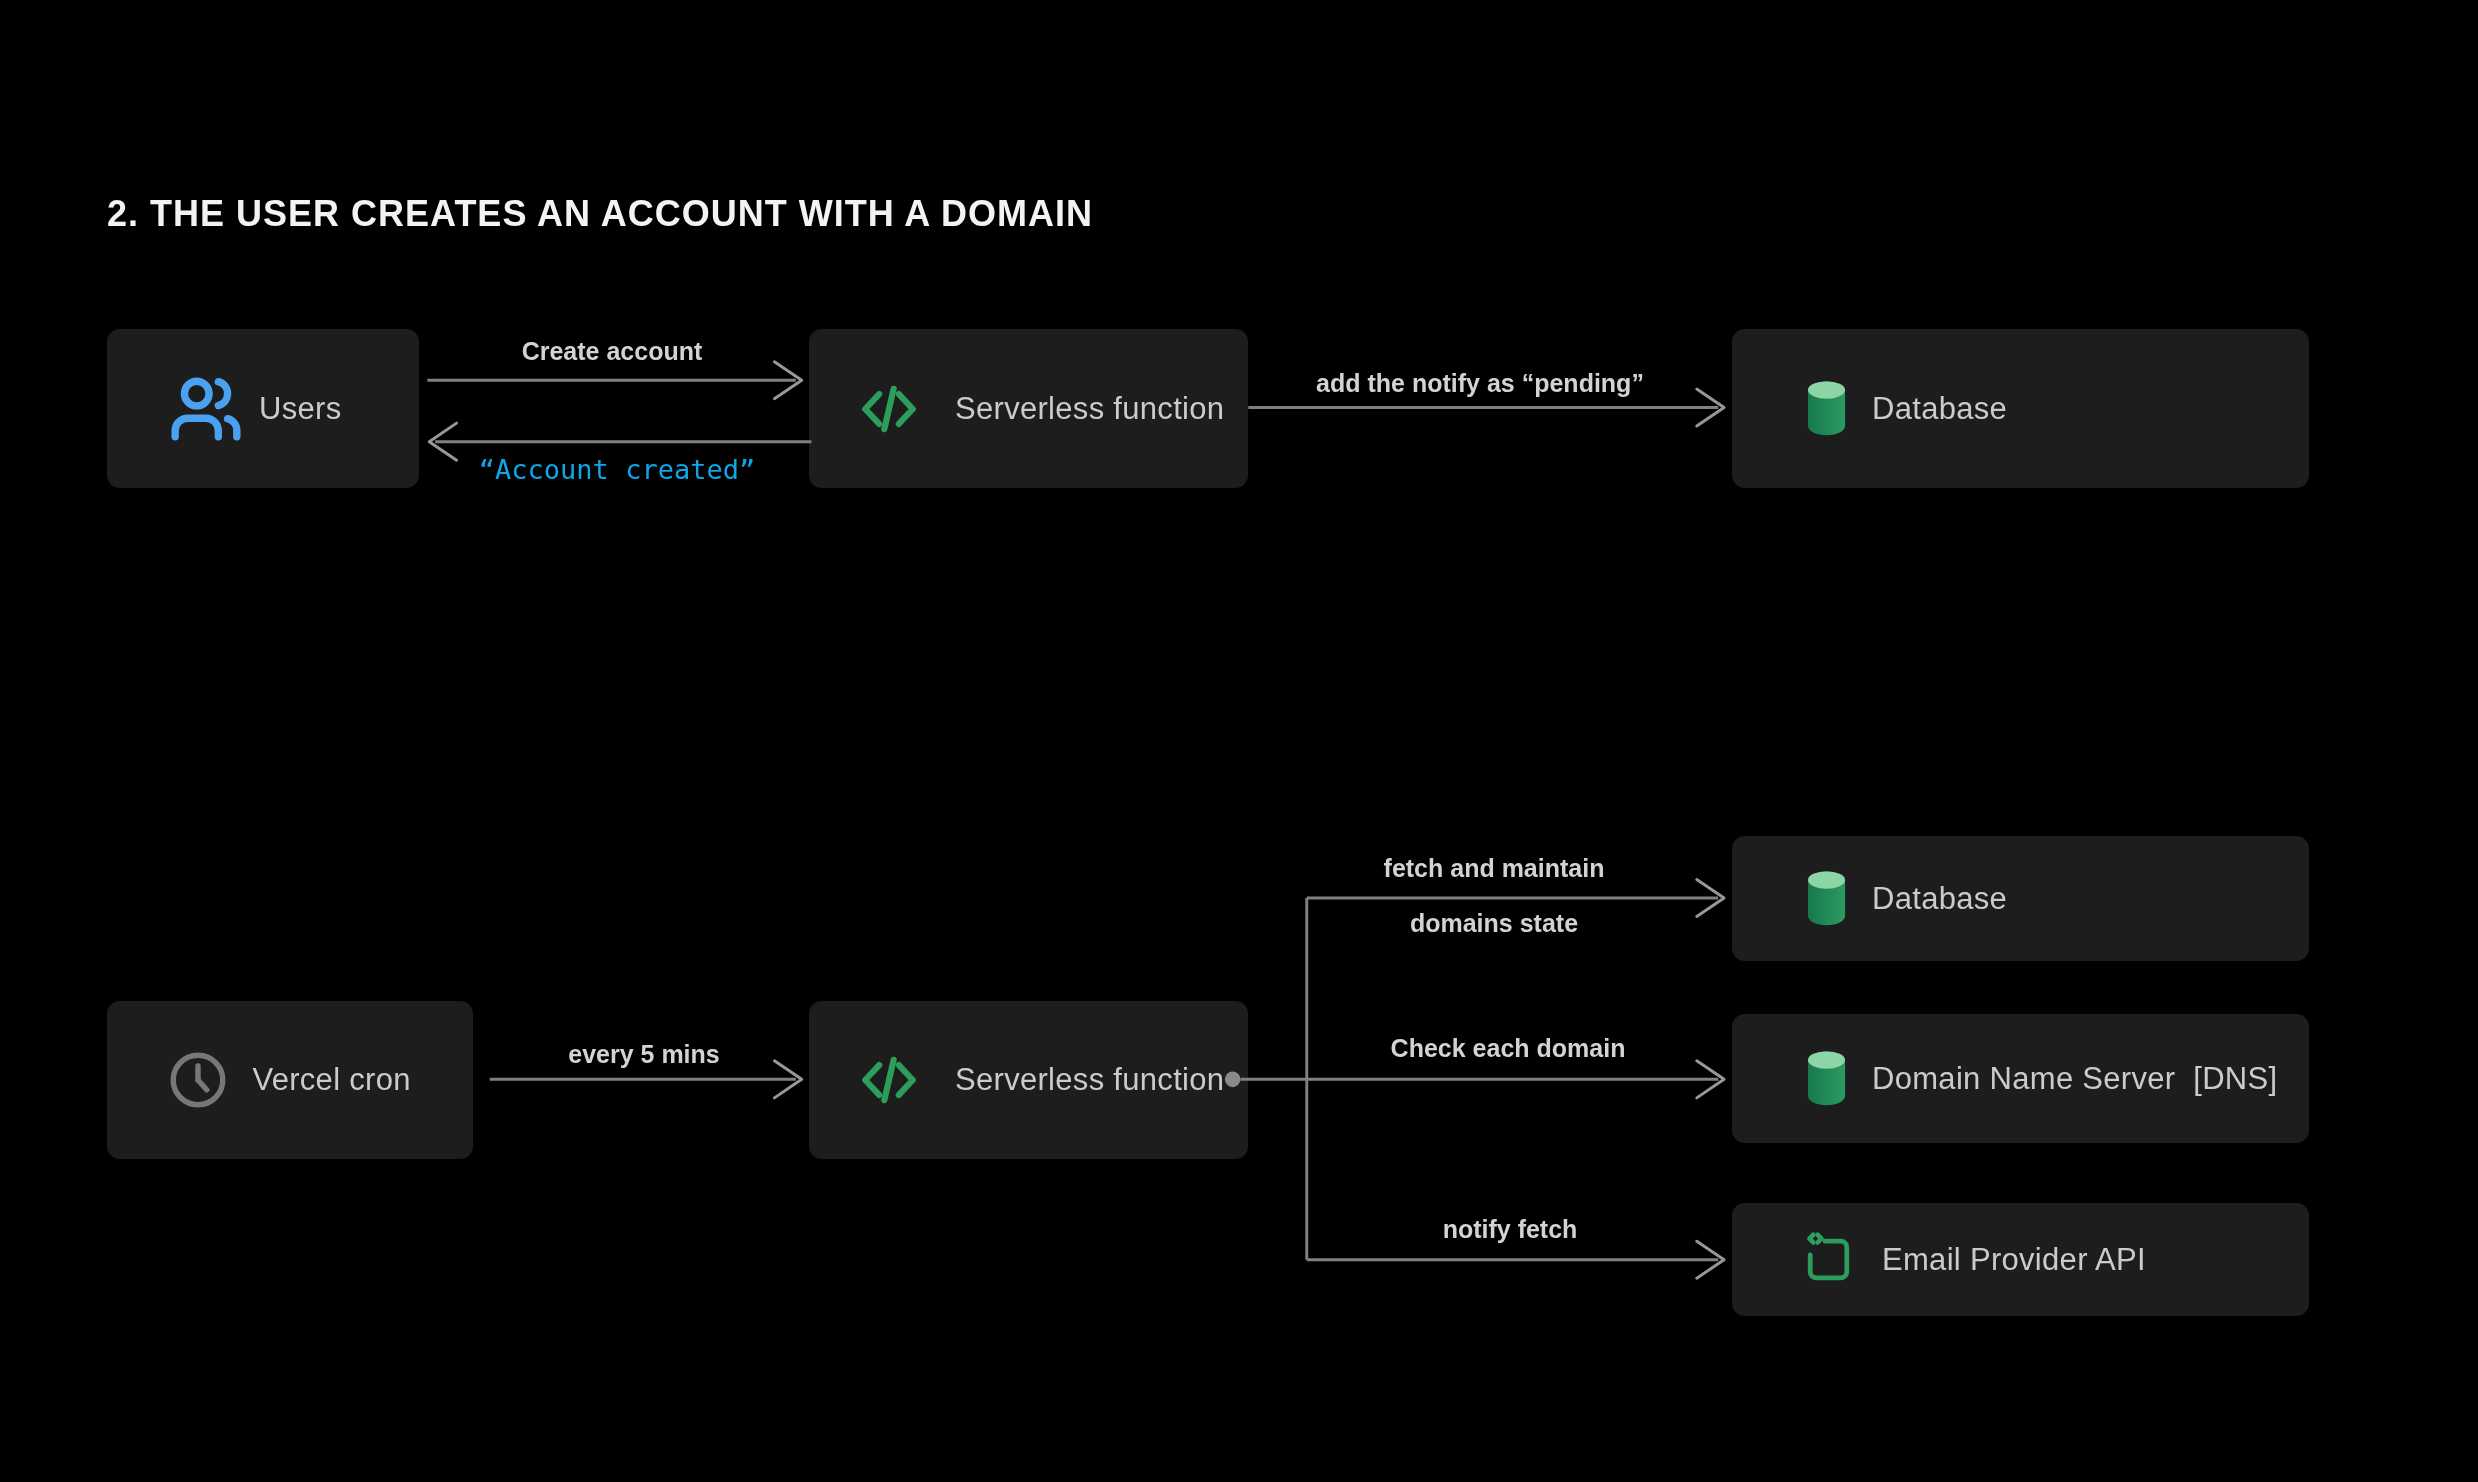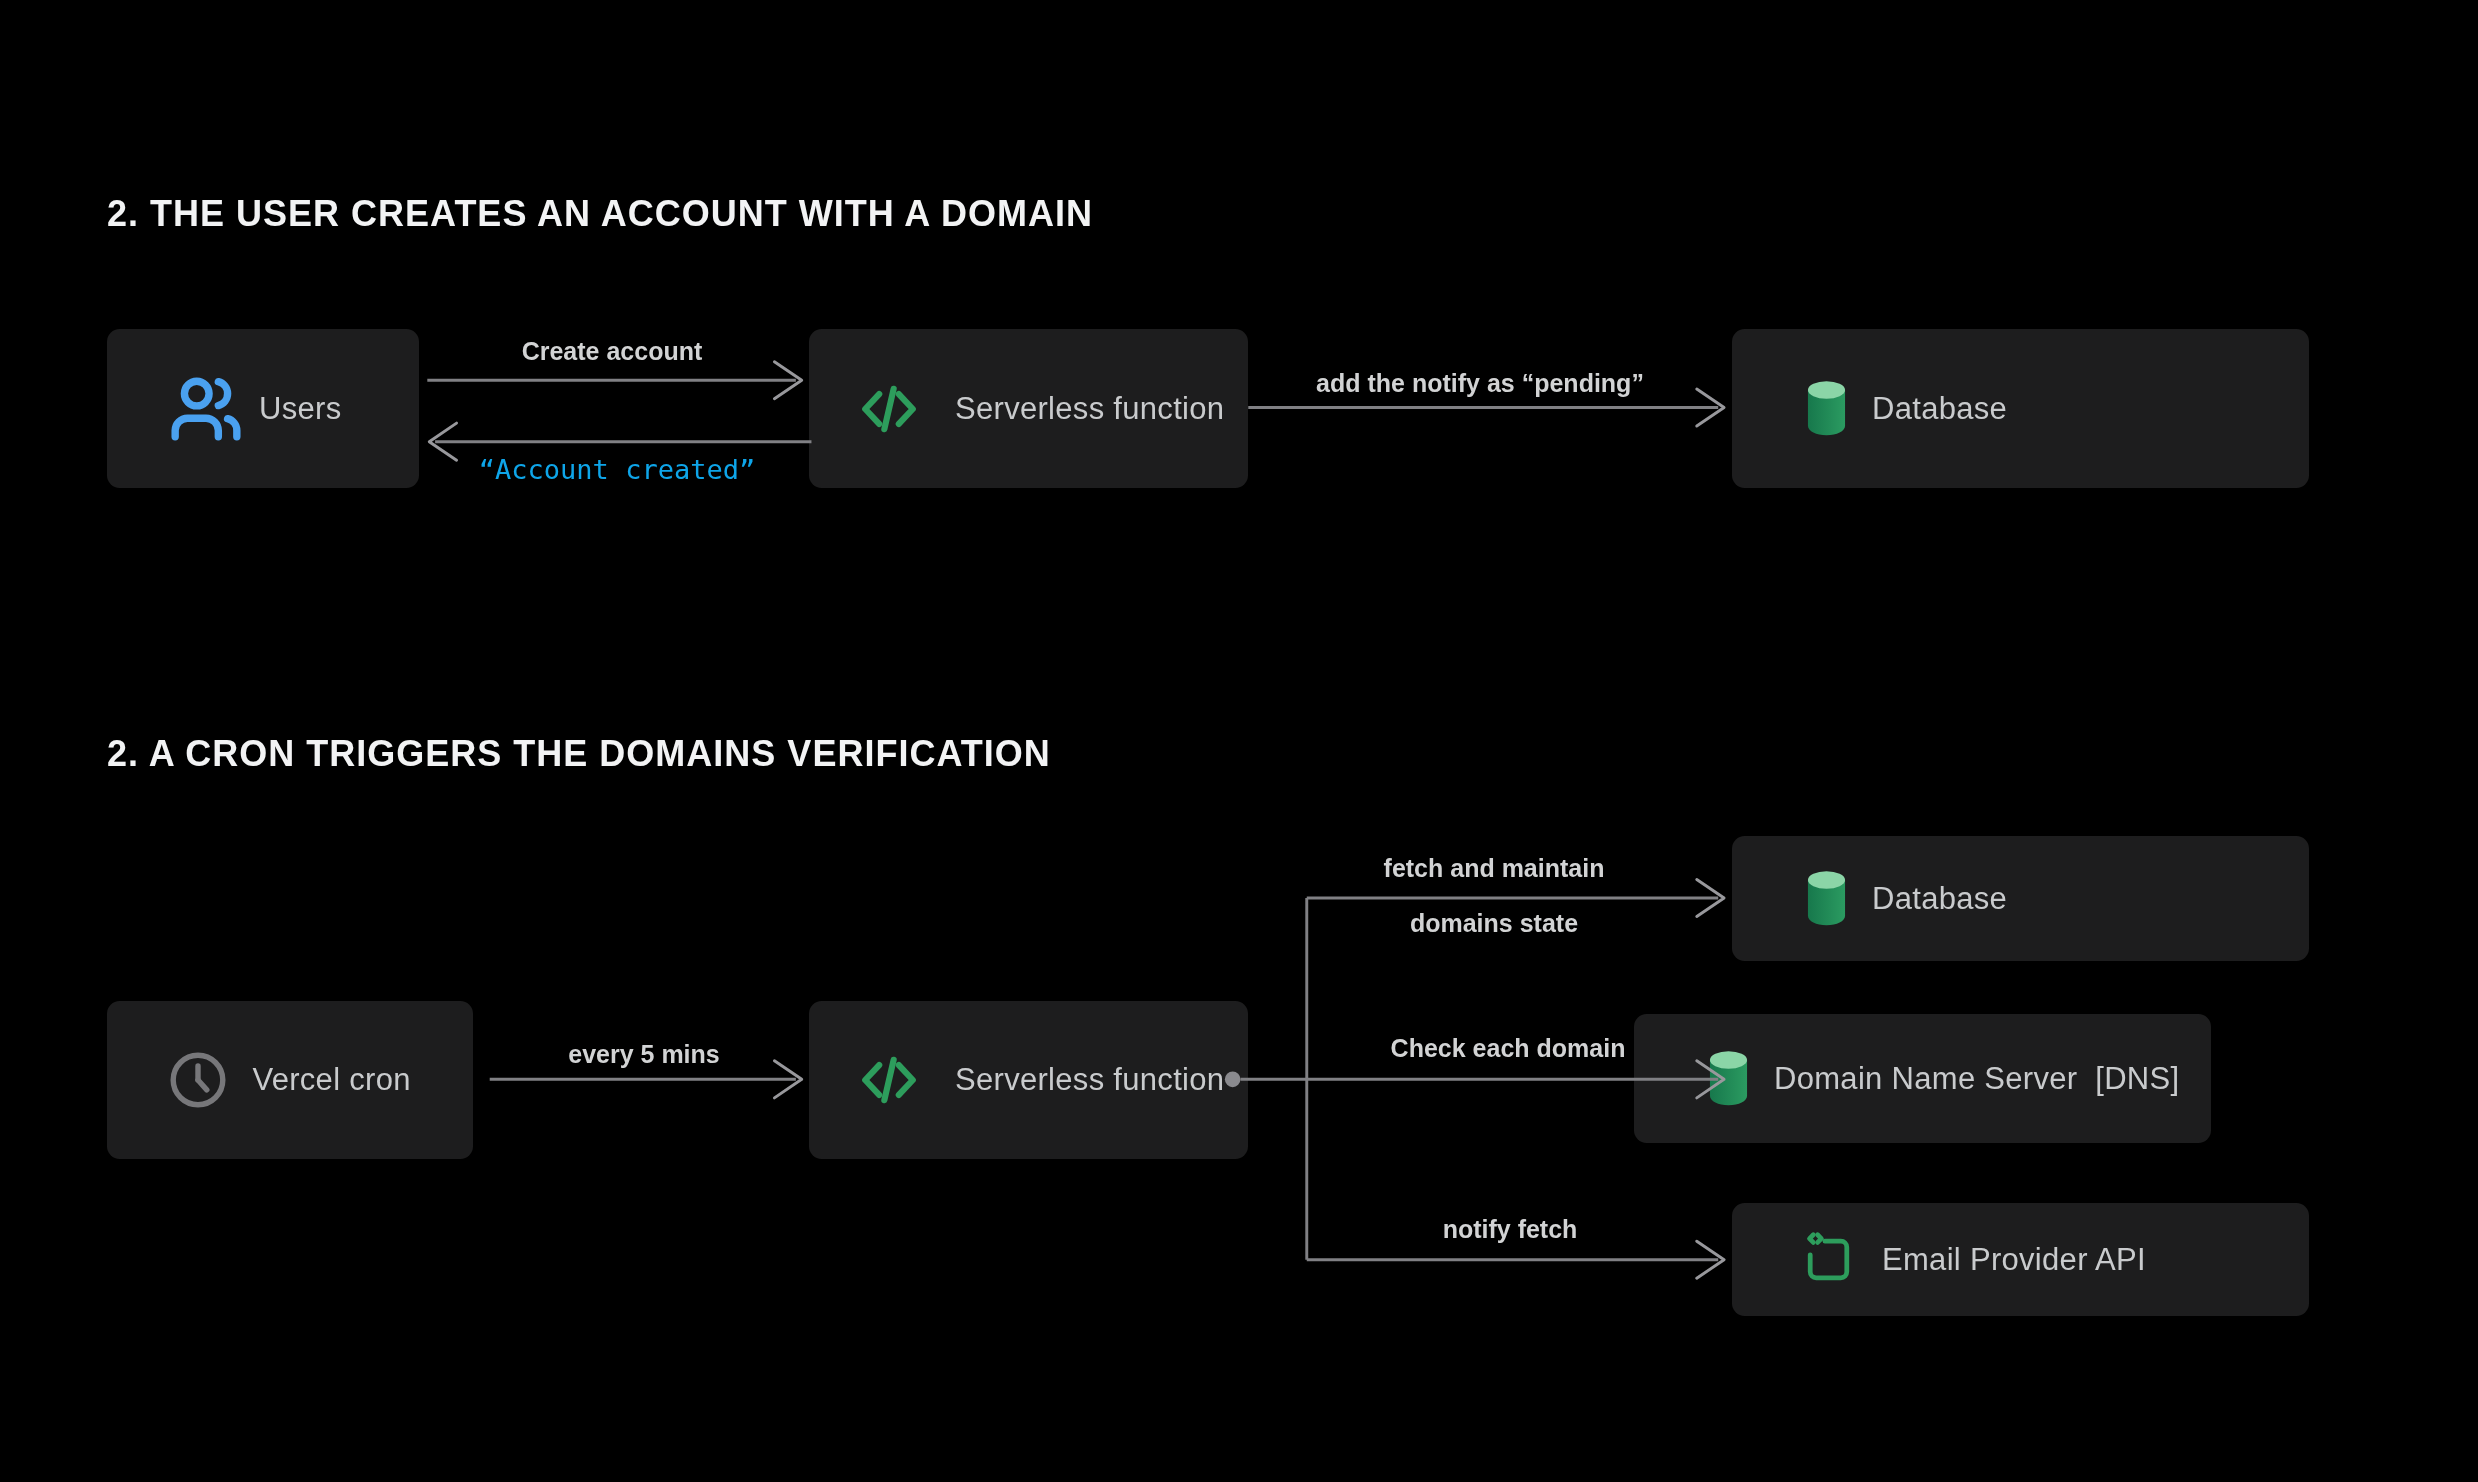--- a/index.html
+++ b/index.html
@@ -13,21 +13,21 @@
   .node{position:absolute;display:flex;align-items:center;background:#1D1D1E;border-radius:12.7px;box-sizing:border-box;}
   .nlabel{color:#C9CBCD;font-size:31px;letter-spacing:0.3px;white-space:pre;}
 
   #n-users{left:107px;top:329px;width:312px;height:159px;padding-left:62px;gap:16px;}
   #n-serverless1{left:809px;top:329px;width:439px;height:159px;padding-left:47px;gap:33px;}
   #n-database1{left:1732px;top:329px;width:577px;height:159px;padding-left:74px;gap:25px;}
 
   #n-vercel{left:107px;top:1001px;width:366px;height:158px;padding-left:60px;gap:23.4px;}
   #n-serverless2{left:809px;top:1001px;width:439px;height:158px;padding-left:47px;gap:33px;}
   #n-database2{left:1732px;top:836px;width:577px;height:125px;padding-left:74px;gap:25px;}
-  #n-dns{left:1634px;top:1014px;width:577px;height:129px;padding-left:74px;gap:25px;}
+  #n-dns{left:1732px;top:1014px;width:577px;height:129px;padding-left:74px;gap:25px;}
   #n-email{left:1732px;top:1203px;width:577px;height:113px;padding-left:68px;gap:25px;}
 
   #edges{position:absolute;left:0;top:0;pointer-events:none;}
   .line{stroke:#808084;stroke-width:3;fill:none;}
   .head{stroke:#98989C;stroke-width:3;fill:none;stroke-linecap:round;stroke-linejoin:round;}
   .dot{fill:#8A8A8E;}
 
   .elabel{position:absolute;transform:translateX(-50%);color:#D2D3D4;font-size:25px;font-weight:600;white-space:pre;}
   .elabel.mono{font-family:"DejaVu Sans Mono", monospace;font-weight:400;font-size:27px;color:#0ea5e9;}
   #l-create{left:612px;top:337px;}
@@ -47,21 +47,20 @@
     <linearGradient id="cylGrad" x1="0" y1="0" x2="1" y2="0">
       <stop offset="0" stop-color="#17784C"></stop>
       <stop offset="1" stop-color="#2B9B61"></stop>
     </linearGradient>
   </defs>
 </svg>
 
 <div id="canvas">
 
   <div class="title" id="t1">2. THE USER CREATES AN ACCOUNT WITH A DOMAIN</div>
-  <div class="title" id="t2">2. A CRON TRIGGERS THE DOMAINS VERIFICATION</div>
 
   <div class="node" id="n-users">
     <svg viewBox="0 0 24 24" width="74" height="74" fill="none" stroke="#4AA1F0" stroke-width="2.4" stroke-linecap="round" stroke-linejoin="round">
       <path d="M16 21v-2a4 4 0 0 0-4-4H6a4 4 0 0 0-4 4v2"></path>
       <circle cx="9" cy="7" r="4"></circle>
       <path d="M22 21v-2a4 4 0 0 0-3-3.87"></path>
       <path d="M16 3.13a4 4 0 0 1 0 7.75"></path>
     </svg>
     <span class="nlabel">Users</span>
   </div>

